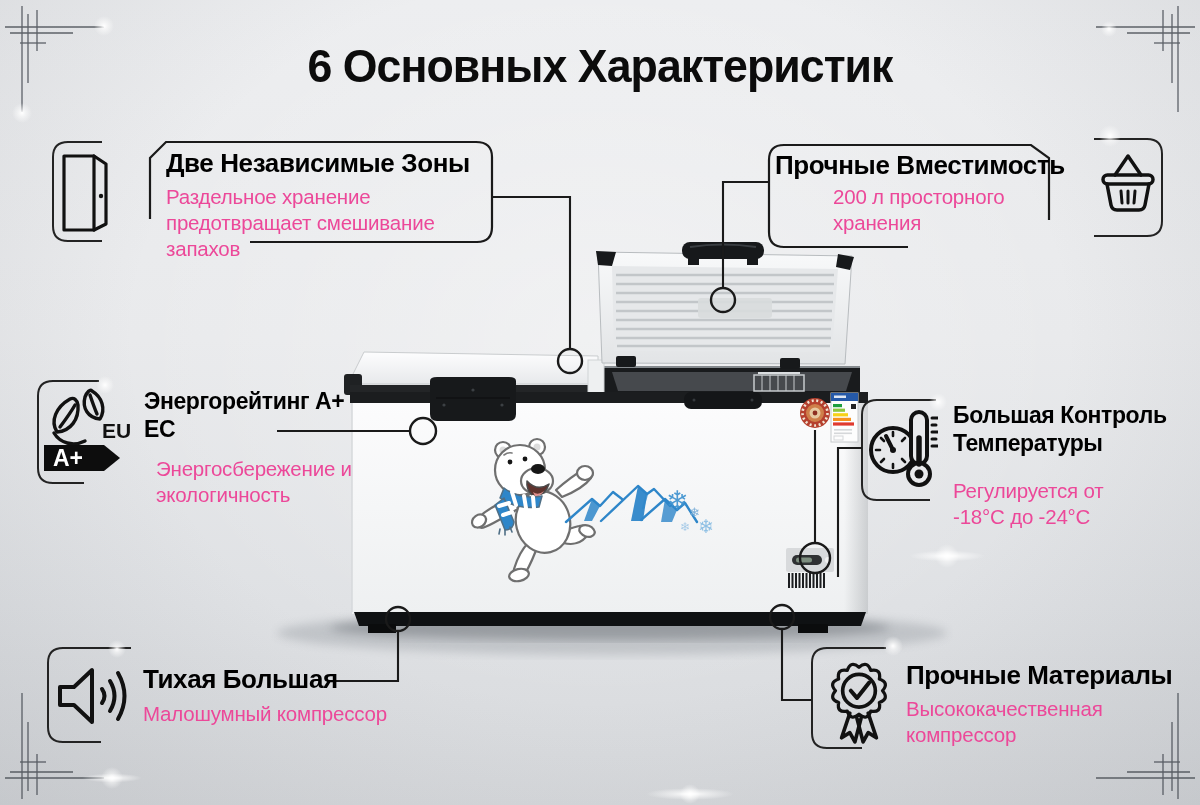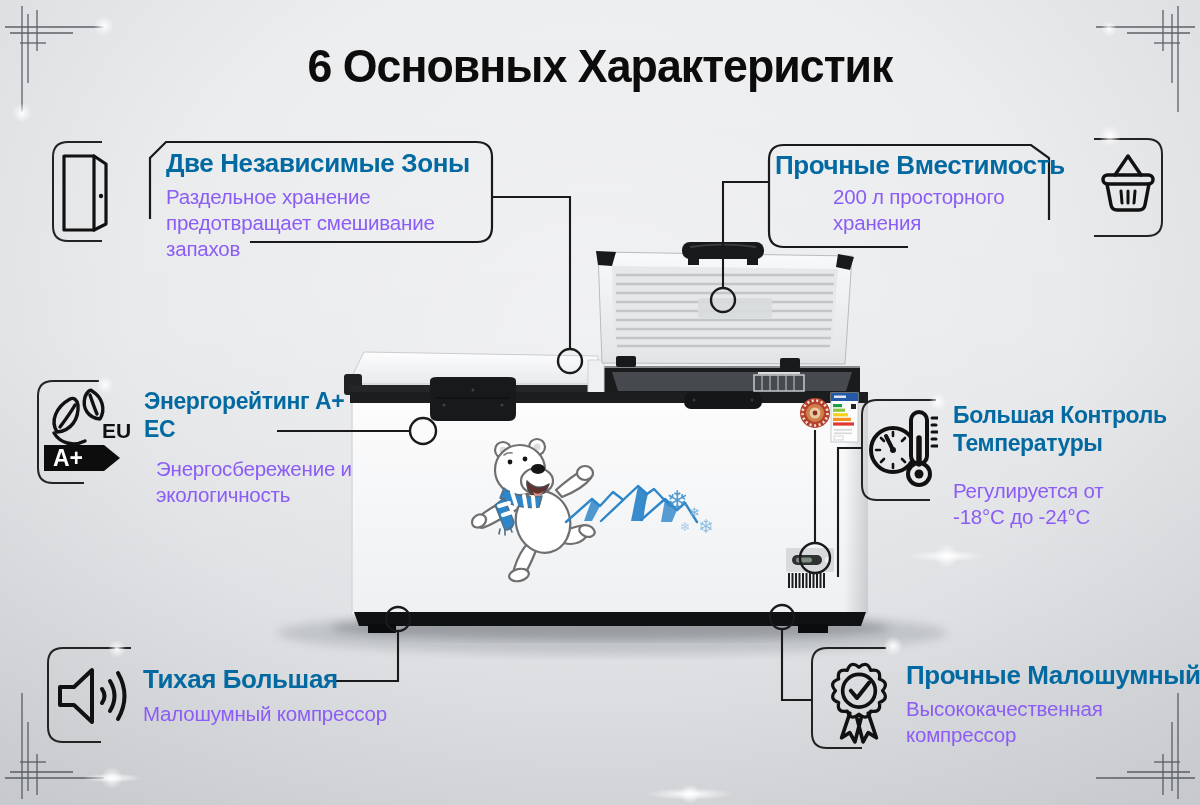--- a/index.html
+++ b/index.html
@@ -7,23 +7,23 @@
     width:1200px;height:805px;position:relative;overflow:hidden;
     font-family:"Liberation Sans",sans-serif;
     background:linear-gradient(180deg,#edeef0 0%,#e9eaec 42%,#dfe1e4 75%,#d7d9dc 100%);
   }
   .vignette{position:absolute;inset:0;pointer-events:none;
     background:radial-gradient(ellipse at 50% 42%, rgba(255,255,255,.35) 0%, rgba(255,255,255,0) 55%, rgba(120,125,132,.18) 100%);}
   #scene{position:absolute;left:0;top:0;}
   .txt{position:absolute;color:#101010;}
   .main-title{left:0;right:0;top:38px;text-align:center;font-size:47px;font-weight:700;
     letter-spacing:-1px;transform:scaleX(.95);color:#0c0c0c;}
-  .f-title{font-weight:700;font-size:26px;line-height:1.2;letter-spacing:-.4px;color:#0369a1;}
+  .f-title{font-weight:700;font-size:26px;line-height:1.2;letter-spacing:-.4px;color:#000000;}
   .f-title.big{font-size:23px;}
-  .f-desc{font-weight:400;font-size:20.5px;line-height:1.28;color:#8b5cf6;letter-spacing:-.2px;}
+  .f-desc{font-weight:400;font-size:20.5px;line-height:1.28;color:#ec4899;letter-spacing:-.2px;}
   .nowrap{white-space:nowrap;}
   svg text{font-family:"Liberation Sans",sans-serif;}
   .snow{font-family:"DejaVu Sans",sans-serif;}
 </style>
 </head>
 <body>
 
 <div class="vignette"></div>
 
 <svg id="scene" width="1200" height="805" viewBox="0 0 1200 805">
@@ -337,15 +337,15 @@
 <div>
   <svg class="txt" style="left:822px;top:656px" width="74" height="92" viewBox="0 0 72 90">
     <g fill="none" stroke="#111111" stroke-width="3.6" stroke-linejoin="round" stroke-linecap="round">
       <path d="M59,34 Q65.9,42 55.9,45.5 Q57.9,55.9 47.5,53.9 Q44,63.9 36,57 Q28,63.9 24.5,53.9 Q14.1,55.9 16.1,45.5 Q6.1,42 13,34 Q6.1,26 16.1,22.5 Q14.1,12.1 24.5,14.1 Q28,4.1 36,11 Q44,4.1 47.5,14.1 Q57.9,12.1 55.9,22.5 Q65.9,26 59,34 Z" stroke-width="3.2"></path>
       <circle cx="36" cy="34" r="16"></circle>
       <path d="M28,34 L34,41 L46,26" stroke-width="4"></path>
       <path d="M27,56 L19,80 L27,75 L32,84 L38,61"></path>
       <path d="M45,56 L53,80 L45,75 L40,84 L34,61"></path>
     </g>
   </svg>
-  <div class="txt f-title nowrap" style="left:906px;top:660px">Прочные Малошумный</div>
+  <div class="txt f-title nowrap" style="left:906px;top:660px">Прочные Материалы</div>
   <div class="txt f-desc" style="left:906px;top:696px;width:235px">Высококачественная компрессор</div>
 </div>
 
 </body></html>

